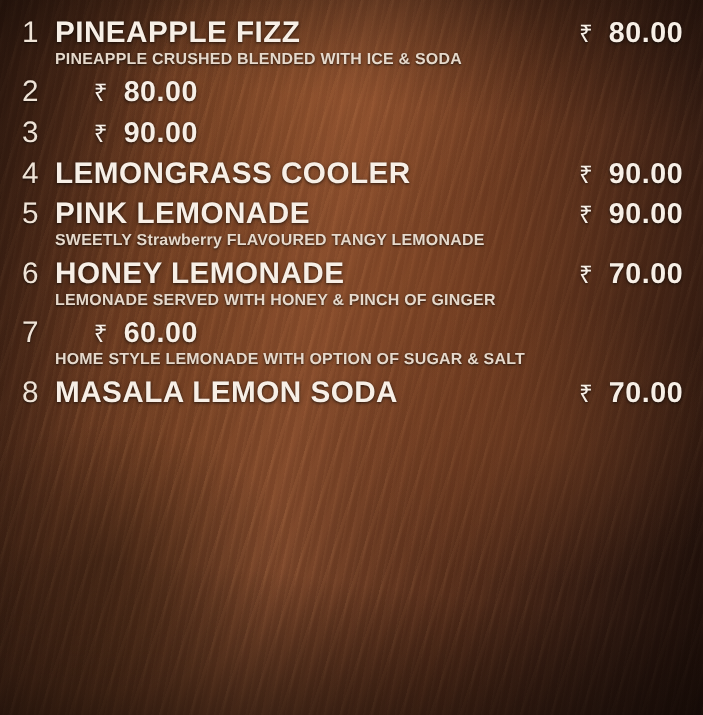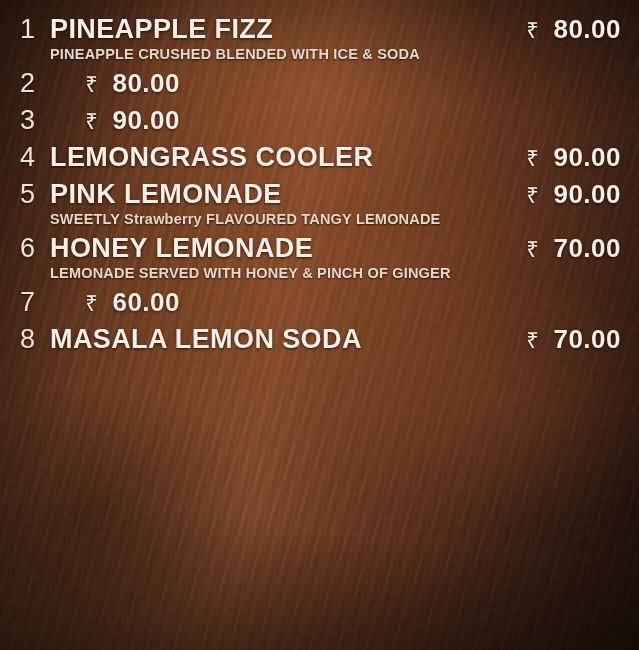--- a/index.html
+++ b/index.html
@@ -196,20 +196,21 @@
     </div>
 
     <div class="item">
       <div class="row-main">
         <div class="num">7</div>
         <div class="price">
           <span class="rupee">₹</span>
           <span class="amount">60.00</span>
         </div>
       </div>
+      <div class="desc">HOME STYLE LEMONADE WITH OPTION OF SUGAR &amp; SALT</div>
     </div>
 
     <div class="item">
       <div class="row-main">
         <div class="num">8</div>
         <div class="name">MASALA LEMON SODA</div>
         <div class="price">
           <span class="rupee">₹</span>
           <span class="amount">70.00</span>
         </div>

